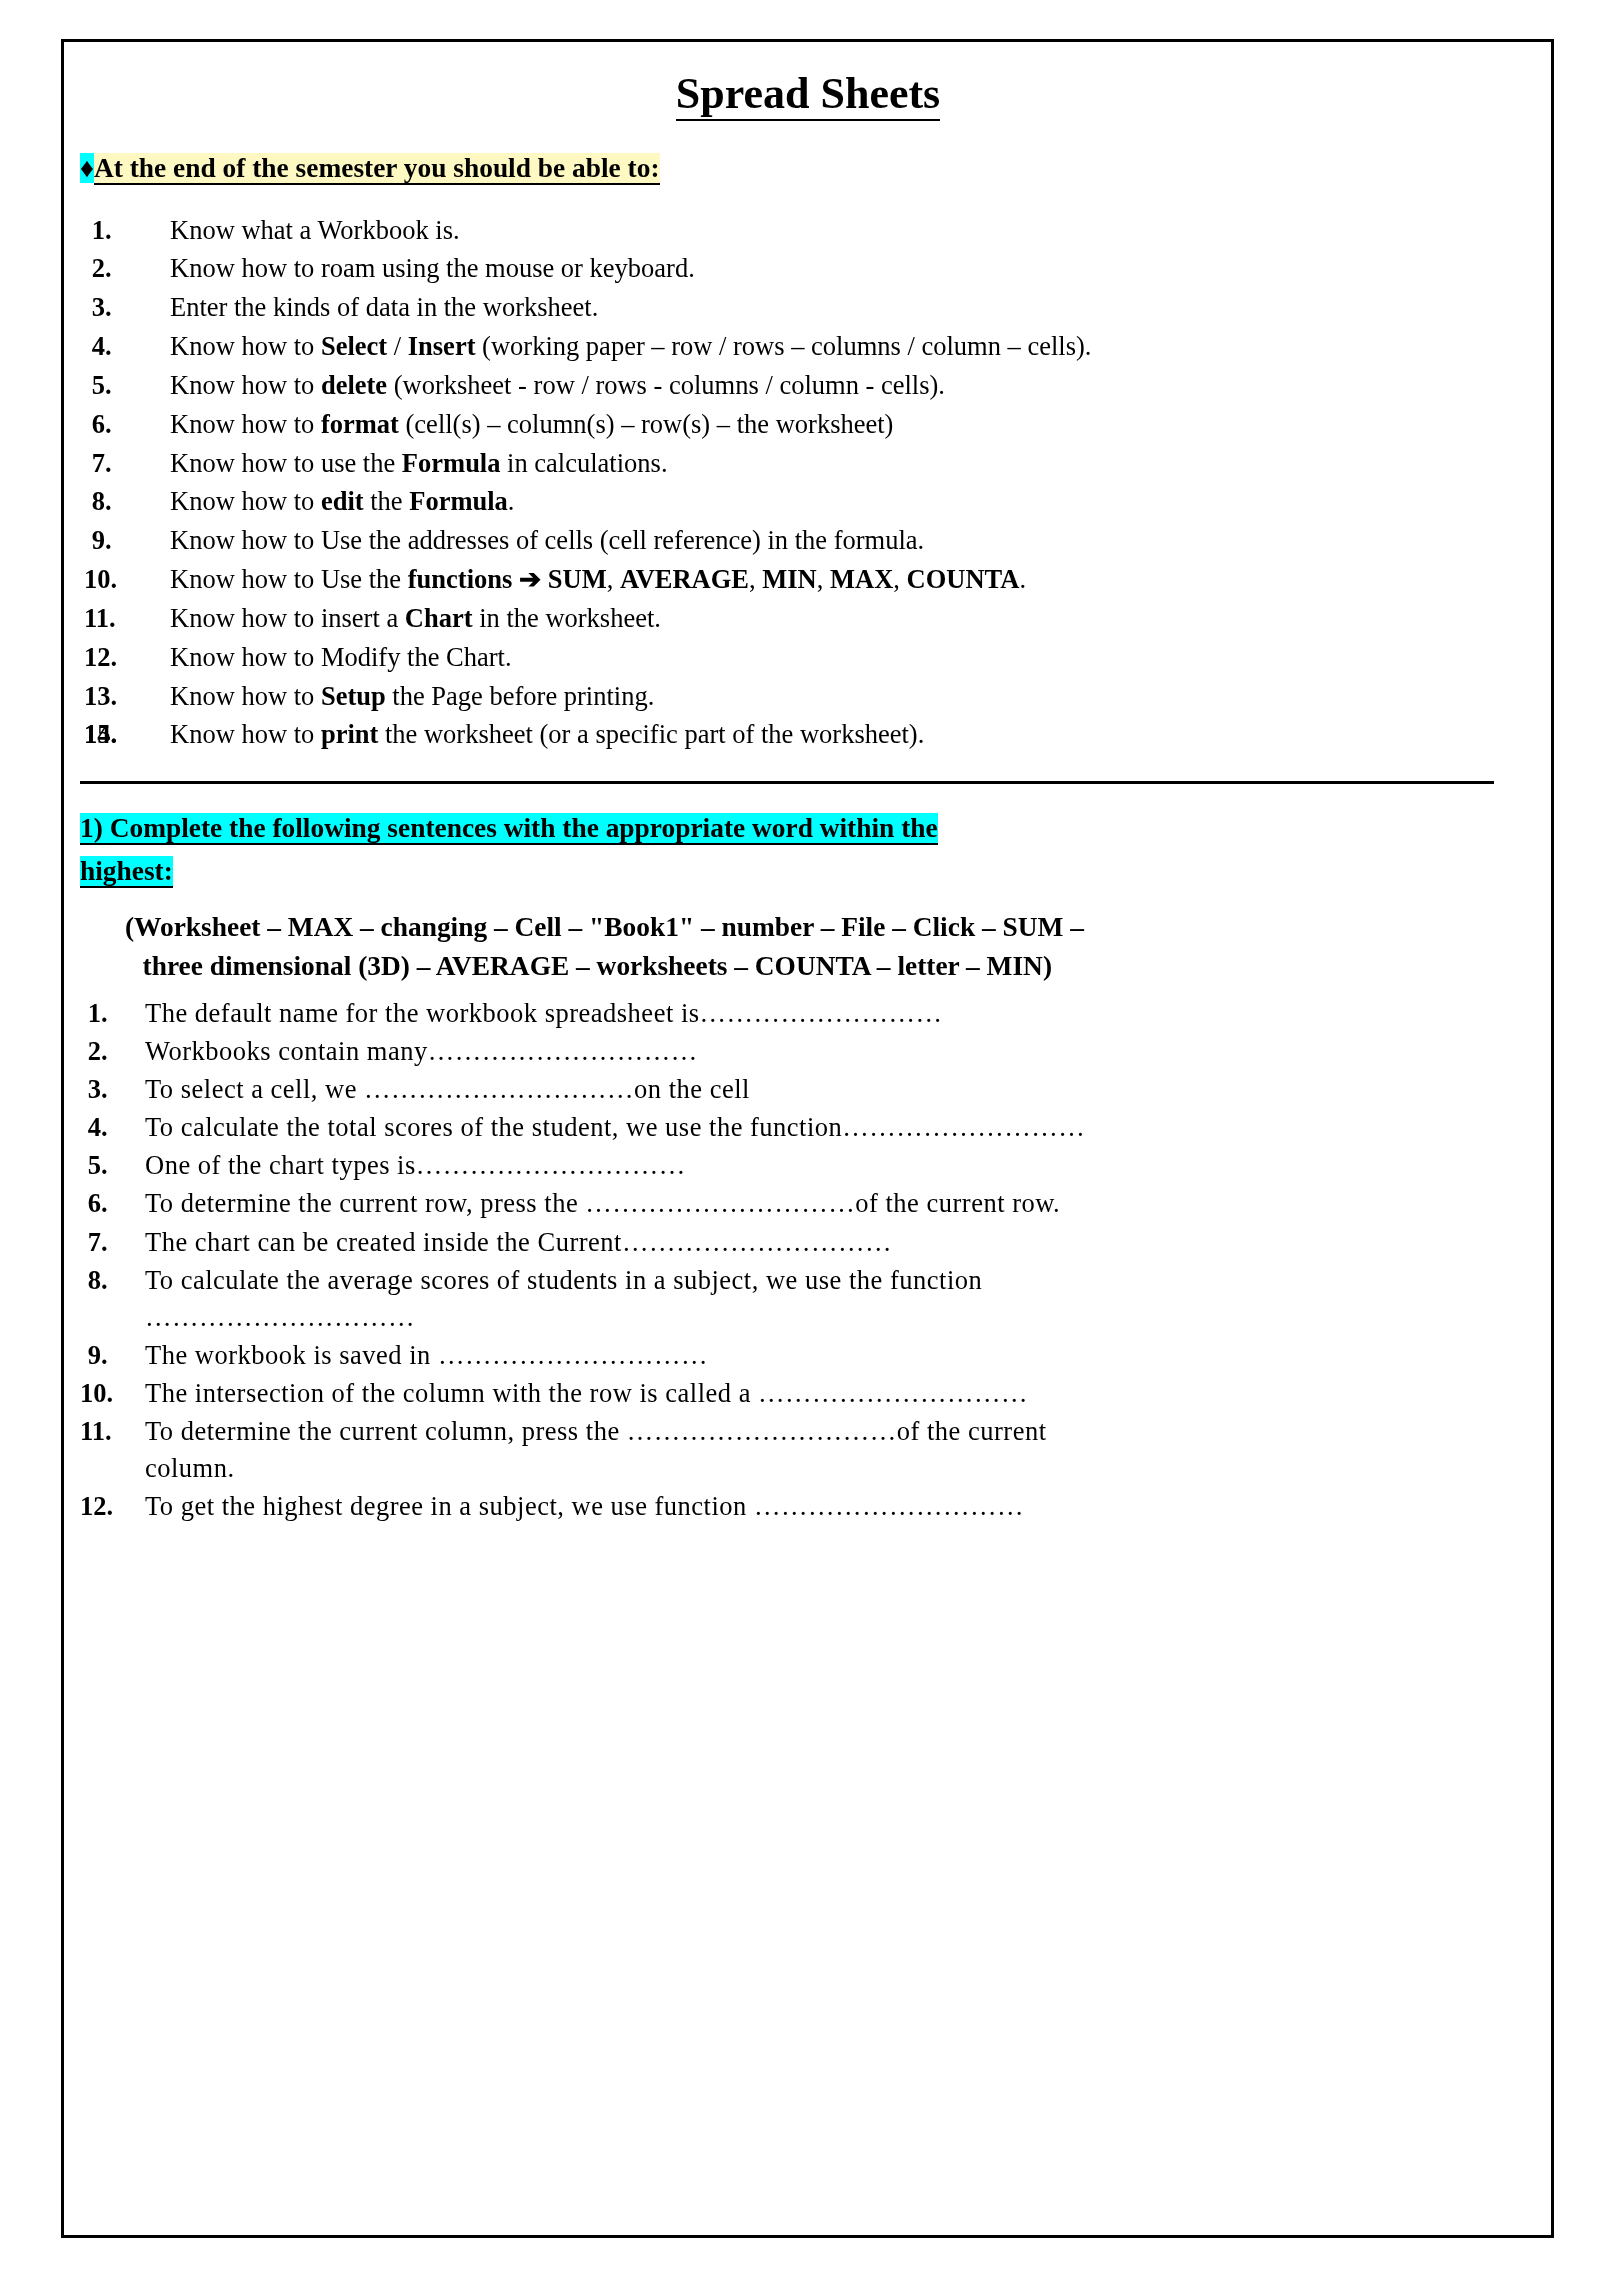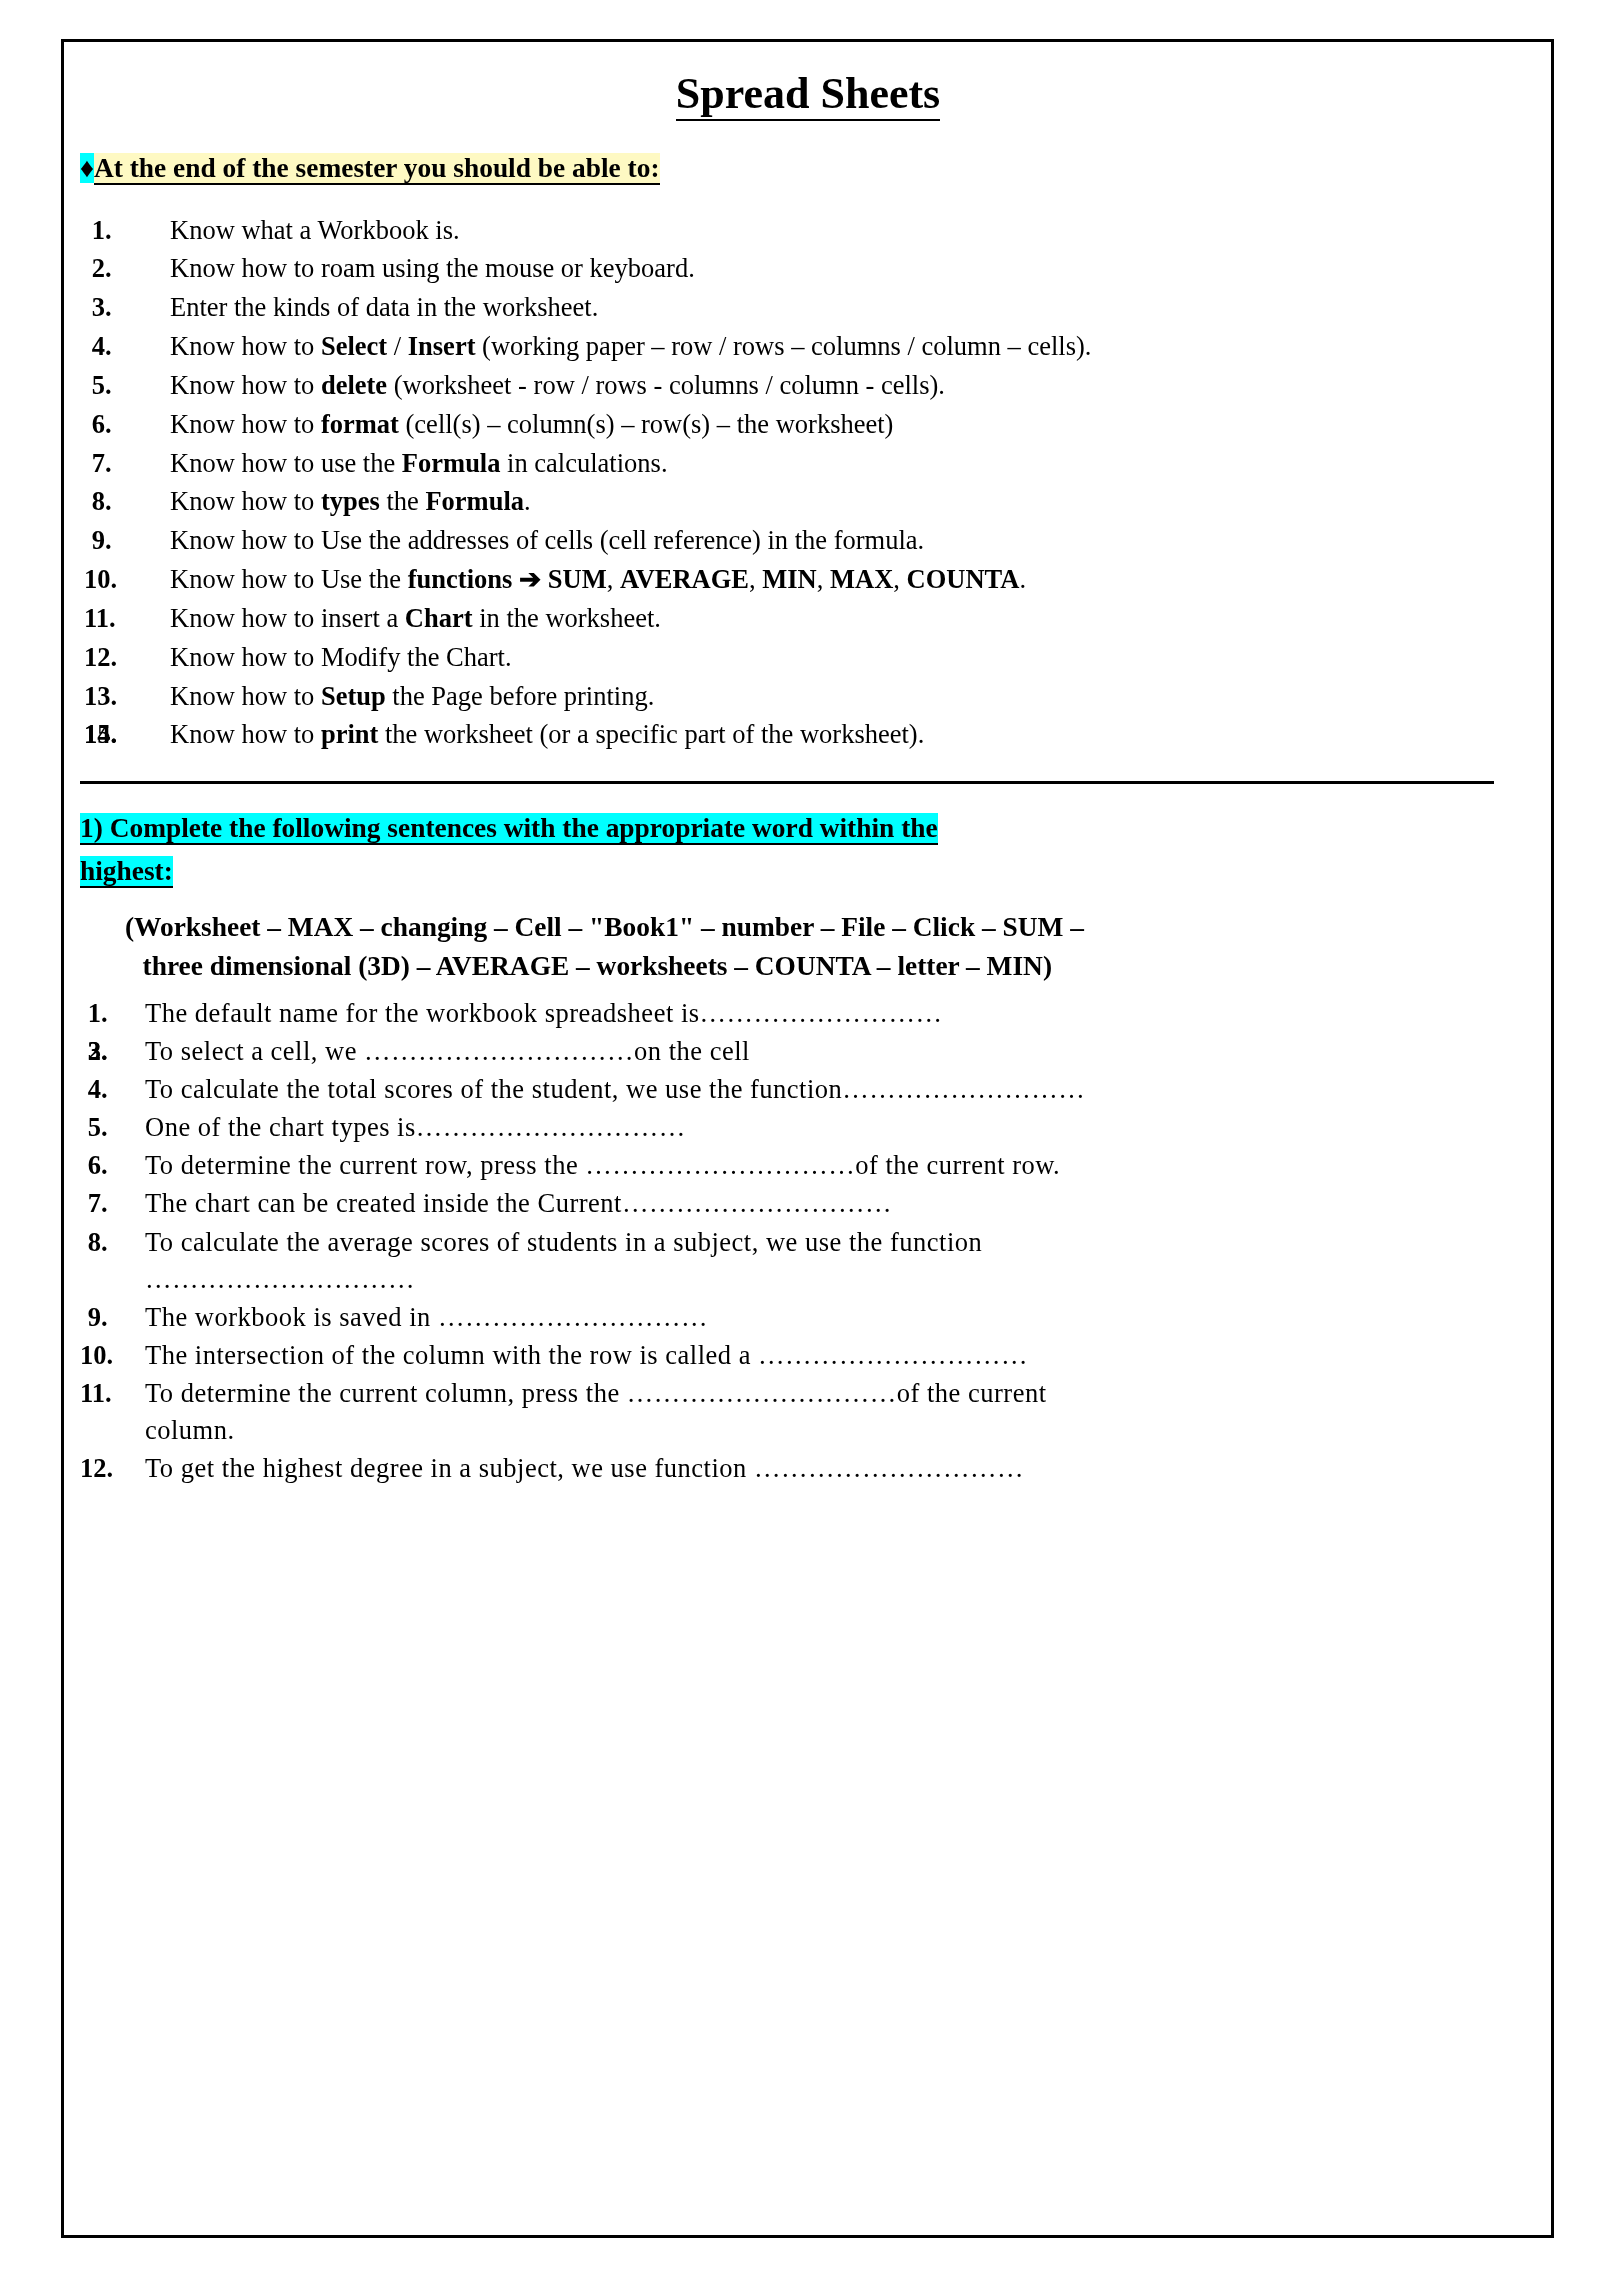--- a/index.html
+++ b/index.html
@@ -194,21 +194,21 @@
     </div>
 
     <ol class="obj-list" id="obj-list">
         <li><span class="num">1.</span><span><span>Know what a Workbook is.</span></span></li>
         <li><span class="num">2.</span><span><span>Know how to roam using the mouse or keyboard.</span></span></li>
         <li><span class="num">3.</span><span><span>Enter the kinds of data in the worksheet.</span></span></li>
         <li><span class="num">4.</span><span><span>Know how to </span><b>Select</b><span> / </span><b>Insert</b><span> (working paper – row / rows – columns / column – cells).</span></span></li>
         <li><span class="num">5.</span><span><span>Know how to </span><b>delete</b><span> (worksheet - row / rows - columns / column - cells).</span></span></li>
         <li><span class="num">6.</span><span><span>Know how to </span><b>format</b><span> (cell(s) – column(s) – row(s) – the worksheet)</span></span></li>
         <li><span class="num">7.</span><span><span>Know how to use the </span><b>Formula</b><span> in calculations.</span></span></li>
-        <li><span class="num">8.</span><span><span>Know how to </span><b>types</b><span> the </span><b>Formula</b><span>.</span></span></li>
+        <li><span class="num">8.</span><span><span>Know how to </span><b>edit</b><span> the </span><b>Formula</b><span>.</span></span></li>
         <li><span class="num">9.</span><span><span>Know how to Use the addresses of cells (cell reference) in the formula.</span></span></li>
         <li><span class="num wide">10.</span><span><span>Know how to Use the </span><b>functions</b><b> ➔  </b><b>SUM</b><span>, </span><b>AVERAGE</b><span>, </span><b>MIN</b><span>, </span><b>MAX</b><span>, </span><b>COUNTA</b><span>.</span></span></li>
         <li><span class="num wide">11.</span><span><span>Know how to insert a </span><b>Chart</b><span> in the worksheet.</span></span></li>
         <li><span class="num wide">12.</span><span><span>Know how to Modify the Chart.</span></span></li>
         <li><span class="num wide">13.</span><span><span>Know how to </span><b>Setup</b><span> the Page before printing.</span></span></li>
         <li><span class="num wide">14.</span></li>
         <li><span class="num wide">15.</span><span><span>Know how to </span><b>print</b><span> the worksheet (or a specific part of the worksheet).</span></span></li>
       </ol>
 
     <div class="sep-rule"></div>
@@ -218,21 +218,21 @@
       <span class="hl-text">highest:</span>
     </div>
 
     <div class="word-bank">
       <span class="wb-line">(Worksheet – MAX – changing – Cell – "Book1" – number – File – Click – SUM –</span>
       <span class="wb-line second">three dimensional (3D) – AVERAGE – worksheets – COUNTA – letter – MIN)</span>
     </div>
 
     <ol class="q-list" id="q-list">
         <li><span class="num">1.</span><span class="dots">The default name for the workbook spreadsheet is………………………</span></li>
-        <li><span class="num">2.</span></li>
+        <li><span class="num">2.</span><span class="dots">Workbooks contain many…………………………</span></li>
         <li><span class="num">3.</span><span class="dots">To select a cell, we …………………………on the cell</span></li>
         <li><span class="num">4.</span><span class="dots">To calculate the total scores of the student, we use the function………………………</span></li>
         <li><span class="num">5.</span><span class="dots">One of the chart types is…………………………</span></li>
         <li><span class="num">6.</span><span class="dots"> To determine the current row, press the …………………………of the current row.</span></li>
         <li><span class="num">7.</span><span class="dots">The chart can be created inside the Current…………………………</span></li>
         <li><span class="num">8.</span><span class="dots">To calculate the average scores of students in a subject, we use the function</span><span class="cont-line dots">…………………………</span></li>
         <li><span class="num">9.</span><span class="dots">The workbook is saved in …………………………</span></li>
         <li><span class="num wide">10.</span><span class="dots">The intersection of the column with the row is called a …………………………</span></li>
         <li><span class="num wide">11.</span><span class="dots">To determine the current column, press the …………………………of the current</span><span class="cont-line dots">column.</span></li>
         <li><span class="num wide">12.</span><span class="dots">To get the highest degree in a subject, we use function …………………………</span></li>

